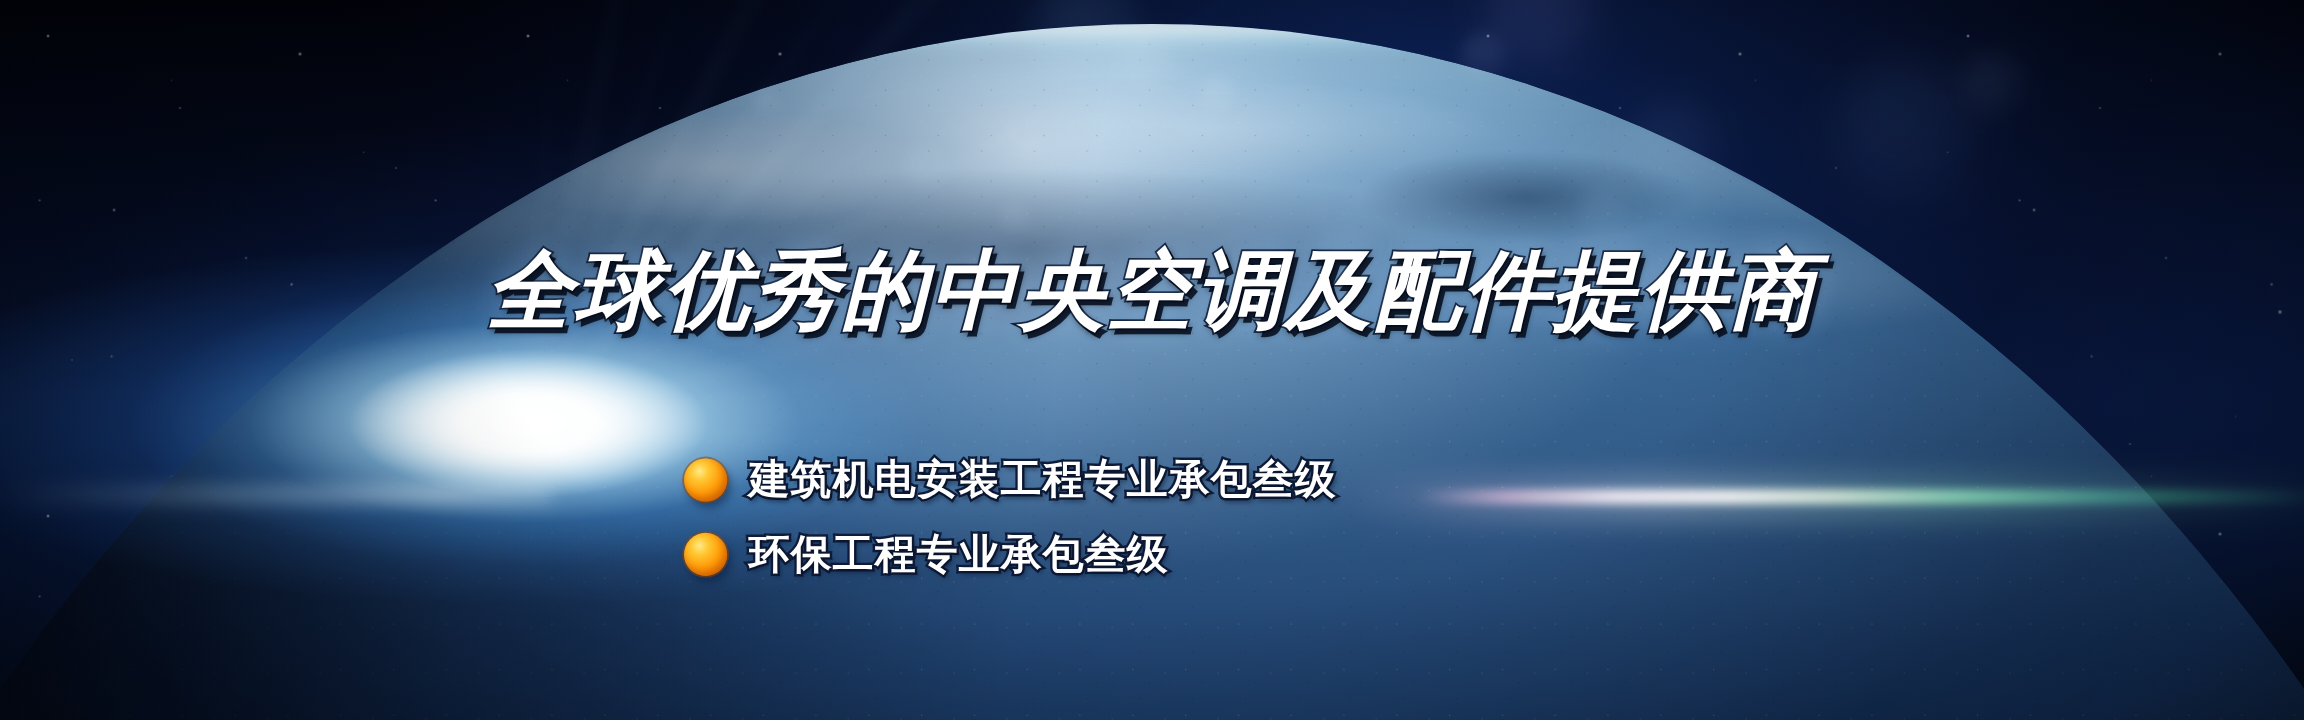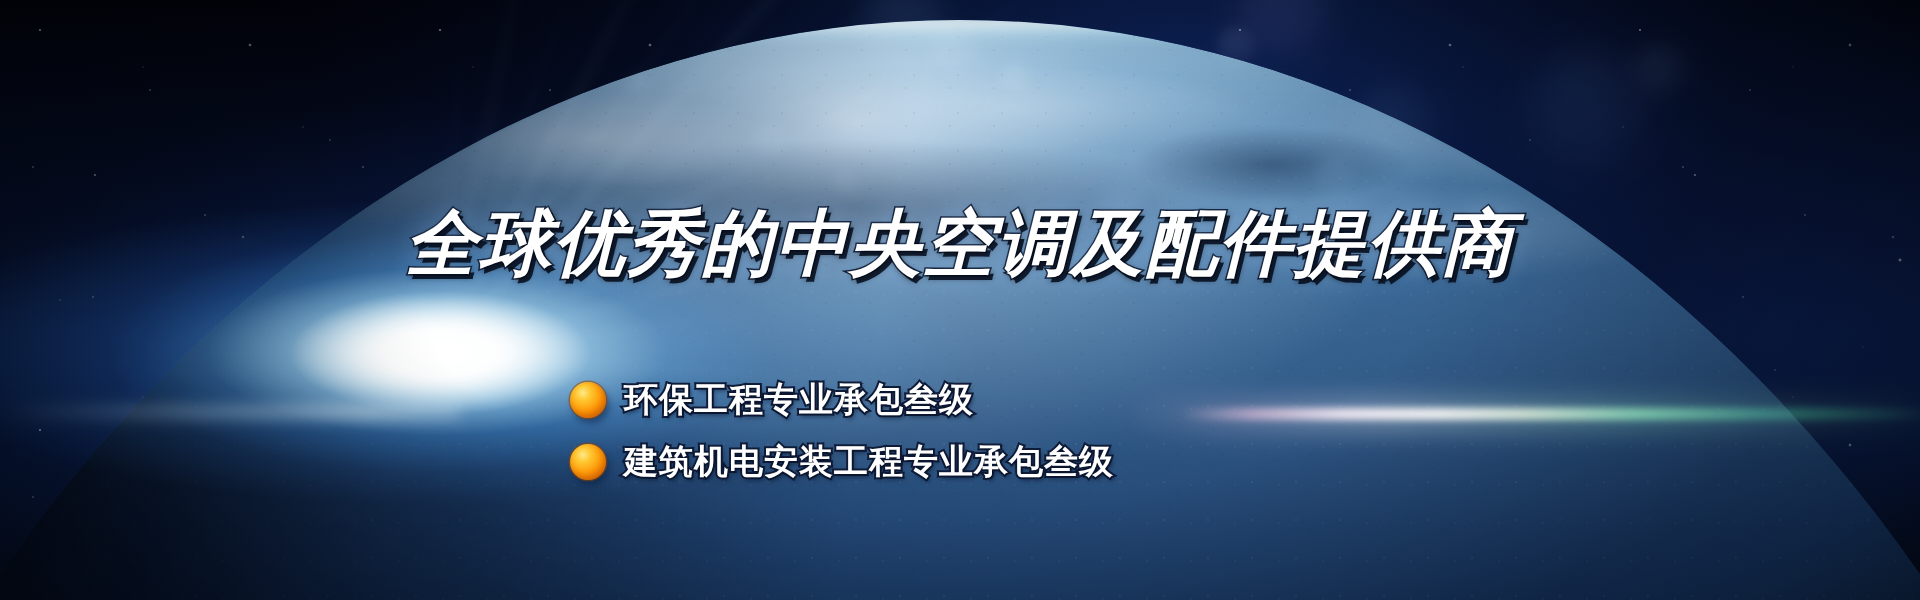--- a/index.html
+++ b/index.html
@@ -300,23 +300,23 @@
   <div class="layer vignette"></div>
 
   <div class="content">
 
     <div class="headline">全球优秀的中央空调及配件提供商</div>
 
     <div class="bullets">
 
       <div class="bullet-row">
         <span class="bullet-dot"></span>
-        <span class="bullet-text">环保工程专业承包叁级</span>
+        <span class="bullet-text">建筑机电安装工程专业承包叁级</span>
       </div>
 
       <div class="bullet-row">
         <span class="bullet-dot"></span>
-        <span class="bullet-text">建筑机电安装工程专业承包叁级</span>
+        <span class="bullet-text">环保工程专业承包叁级</span>
       </div>
 
     </div>
   </div>
 </div>
 
 </body></html>

